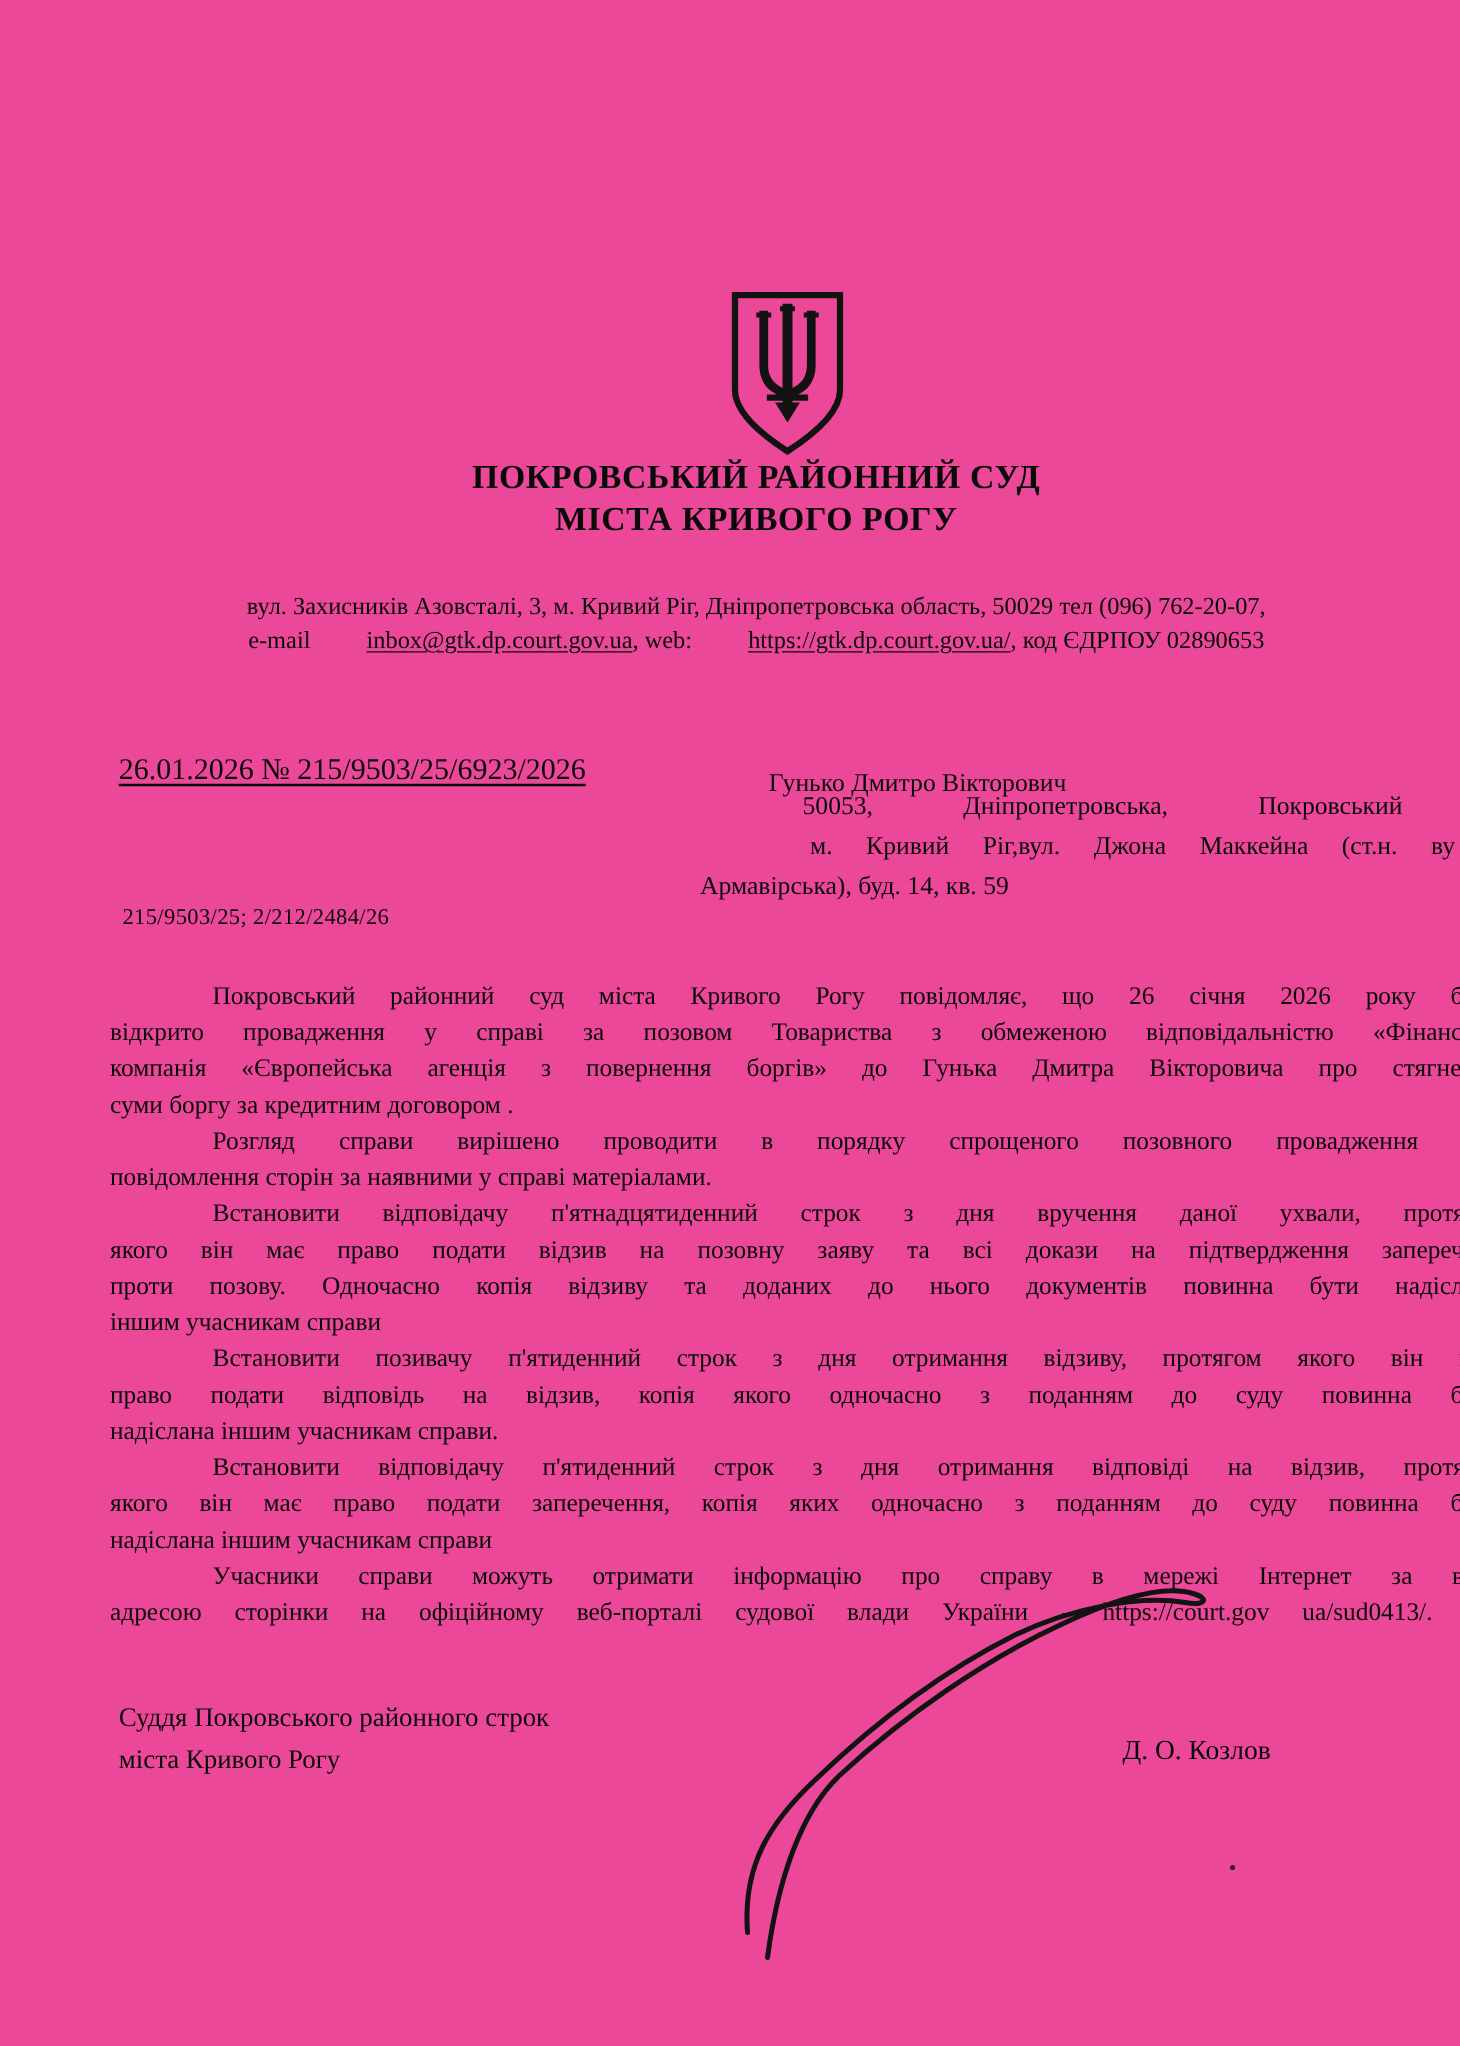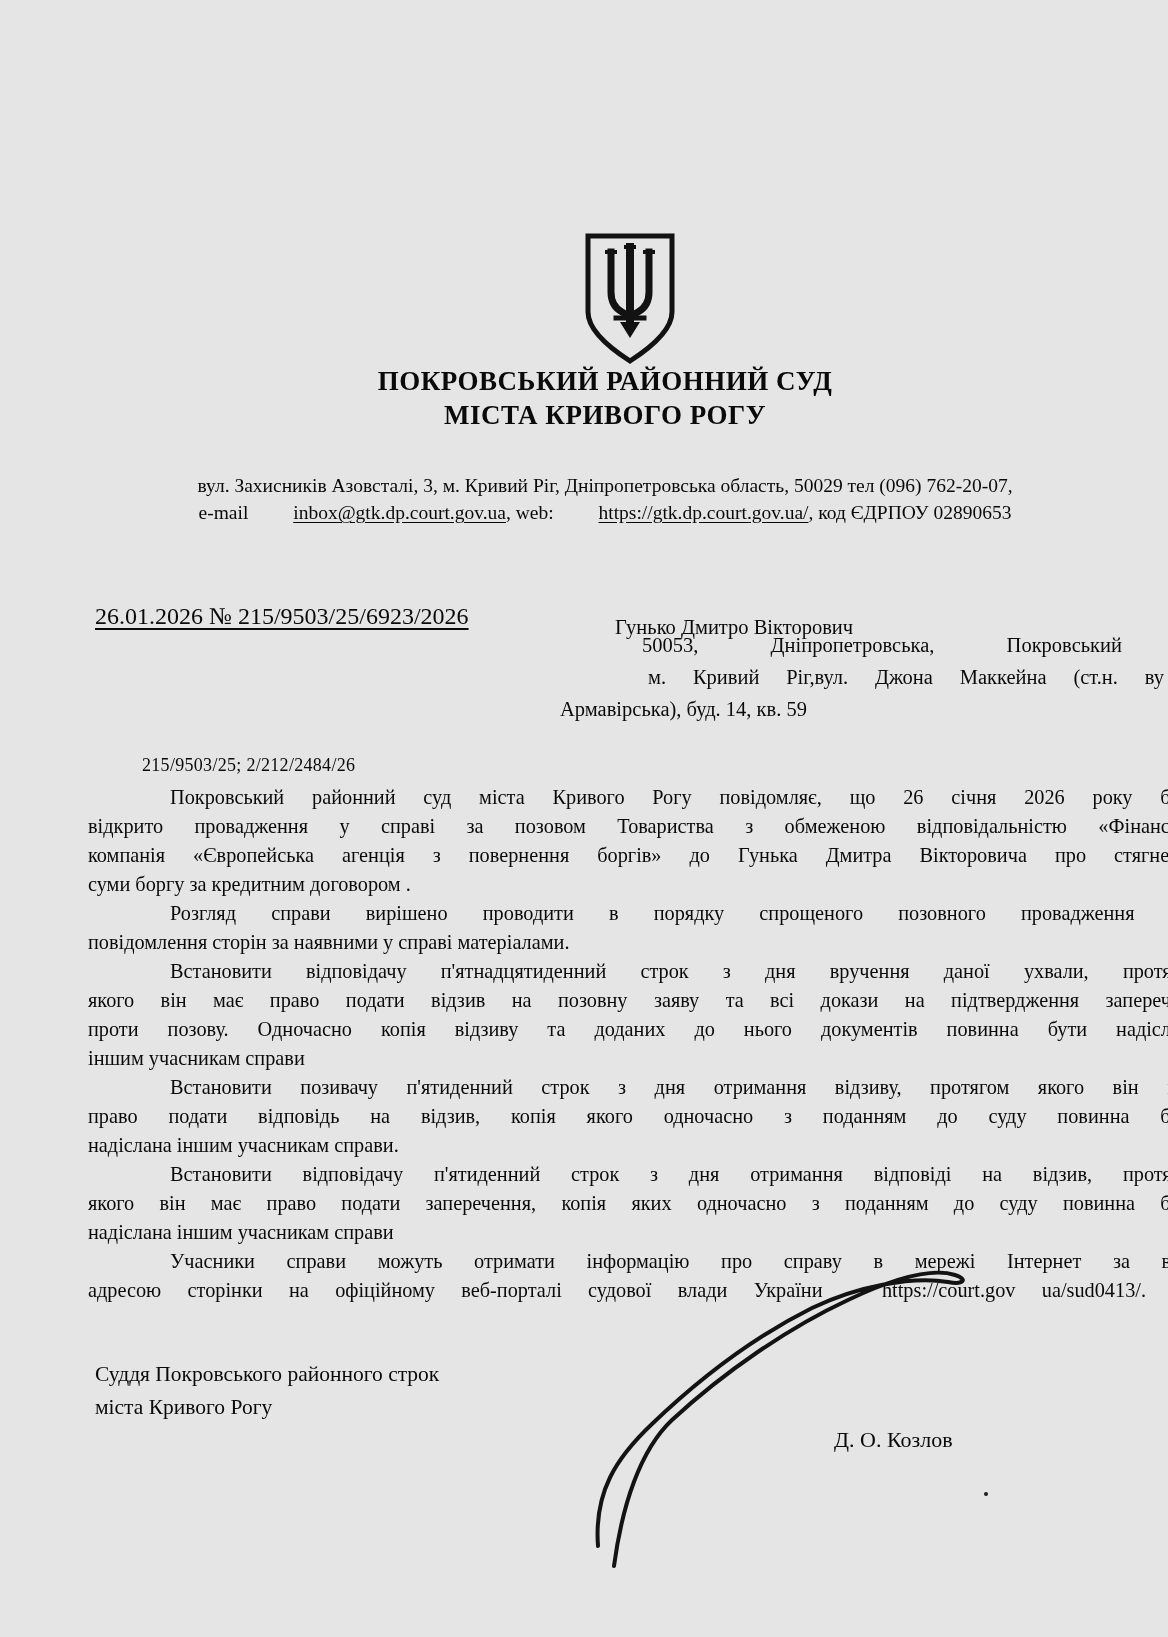--- a/index.html
+++ b/index.html
@@ -1,36 +1,36 @@
 <!DOCTYPE html>
 <html><head>
 <meta charset="utf-8">
 <style>
   html,body{margin:0;padding:0;background:#ffffff;}
   .page{
-    position:relative;width:1168px;height:1637px;background:#e5e5e5;
+    position:relative;width:1168px;height:1637px;background:#ec4899;
     overflow:hidden;color:#0a0a0a;
     font-family:"Liberation Serif","DejaVu Serif",serif;
   }
   .abs{position:absolute;}
   .centerband{left:0;width:1210px;text-align:center;}
   .court-title{font-weight:bold;font-size:27px;letter-spacing:.5px;white-space:nowrap;}
   .addr{font-size:19.5px;white-space:nowrap;}
   .u{text-decoration:underline;text-underline-offset:3px;margin-left:40px;}
   .refline{left:95px;top:603px;font-size:24px;text-decoration:underline;text-underline-offset:4px;white-space:nowrap;}
   .recip{font-size:20.5px;white-space:nowrap;}
   .stretch{text-align:justify;text-align-last:justify;white-space:normal;}
-  .casenums{left:98px;top:755px;font-size:18px;letter-spacing:.3px;white-space:nowrap;margin-left:44px;}
+  .casenums{left:98px;top:723px;font-size:18px;letter-spacing:.3px;white-space:nowrap;}
   .bodyblock{left:88px;top:783px;width:1092px;font-size:20.3px;line-height:29px;}
   .bl{height:29px;overflow:visible;}
   .jst{text-align:justify;text-align-last:justify;}
   .ind{text-indent:82px;}
   .jmed{width:1058px;text-align:justify;text-align-last:justify;}
   .signoff{left:95px;top:1358px;font-size:21.5px;line-height:33px;}
-  .judge{left:834px;top:1387px;font-size:22px;white-space:nowrap;margin-top:40px;}
+  .judge{left:898px;top:1387px;font-size:22px;white-space:nowrap;}
   .sig-svg{left:540px;top:1220px;pointer-events:none;}
   .ink-dot{left:984px;top:1492px;width:4px;height:4px;border-radius:50%;background:#1d1d1d;}
   .emblem-svg{left:580px;top:232px;}
 </style>
 </head>
 <body>
 
 <div class="page">
 
   <svg class="abs emblem-svg" width="100" height="134" viewBox="0 0 100 134">

